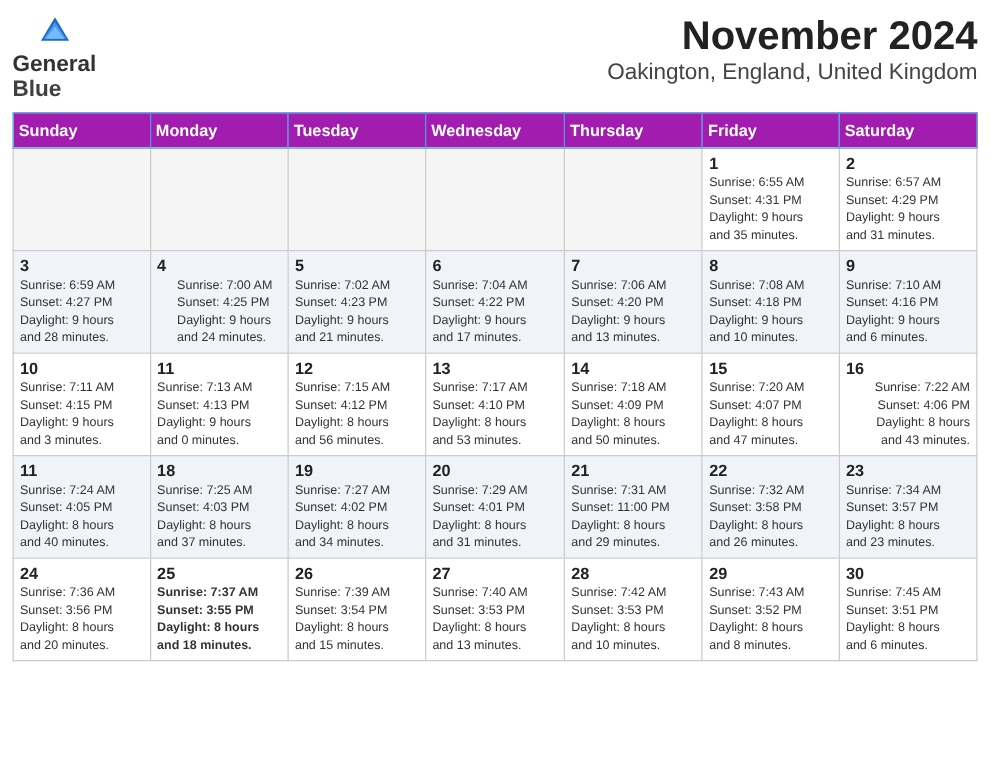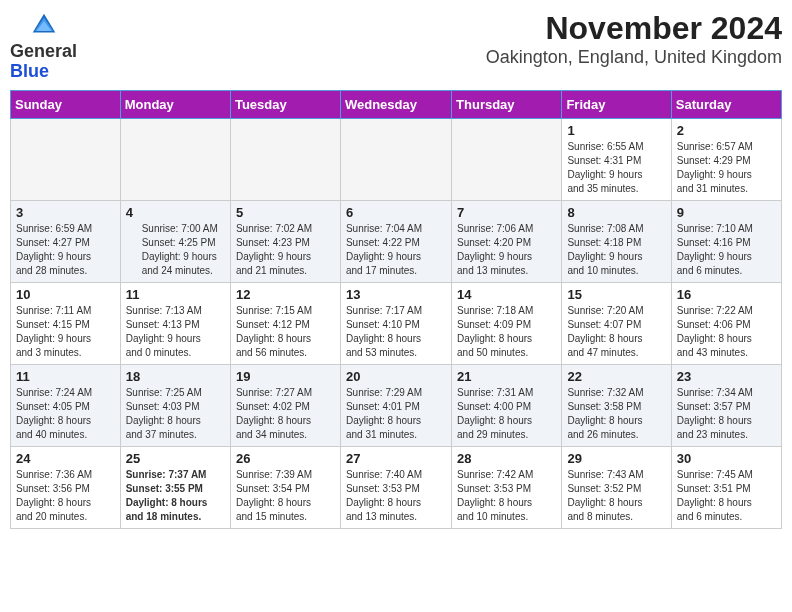--- a/index.html
+++ b/index.html
@@ -21,21 +21,21 @@
       align-items: center;
       gap: 2px;
       flex-direction: column;
     }
     .logo-text {
       font-size: 18px;
       font-weight: bold;
       line-height: 1.1;
     }
     .logo-text .general { color: #333; }
-    .logo-text .blue { color: #1d4ed8; }
+    .logo-text .blue { color: #404040; }
     .logo-icon {
       width: 30px;
       height: 30px;
     }
     .title-area {
       text-align: right;
     }
     .month-title {
       font-size: 32px;
       font-weight: bold;
@@ -236,21 +236,21 @@
         </td>
         <td>
           <span class="day-number">15</span>
           <div class="day-info" style="white-space: pre-line;">Sunrise: 7:20 AM
 Sunset: 4:07 PM
 Daylight: 8 hours
 and 47 minutes.</div>
         </td>
         <td>
           <span class="day-number">16</span>
-          <div class="day-info" style="white-space: pre-line;">Sunrise: 7:22 AM
+          <div class="day-info" style="white-space: pre-line; text-align: right;">Sunrise: 7:22 AM
 Sunset: 4:06 PM
 Daylight: 8 hours
 and 43 minutes.</div>
         </td>
       </tr>
       <tr>
         <td>
           <span class="day-number">11</span>
           <div class="day-info" style="white-space: pre-line;">Sunrise: 7:24 AM
 Sunset: 4:05 PM
@@ -274,21 +274,21 @@
         <td>
           <span class="day-number">20</span>
           <div class="day-info" style="white-space: pre-line;">Sunrise: 7:29 AM
 Sunset: 4:01 PM
 Daylight: 8 hours
 and 31 minutes.</div>
         </td>
         <td>
           <span class="day-number">21</span>
           <div class="day-info" style="white-space: pre-line;">Sunrise: 7:31 AM
-Sunset: 4:00 PM
+Sunset: 11:00 PM
 Daylight: 8 hours
 and 29 minutes.</div>
         </td>
         <td>
           <span class="day-number">22</span>
           <div class="day-info" style="white-space: pre-line;">Sunrise: 7:32 AM
 Sunset: 3:58 PM
 Daylight: 8 hours
 and 26 minutes.</div>
         </td>

